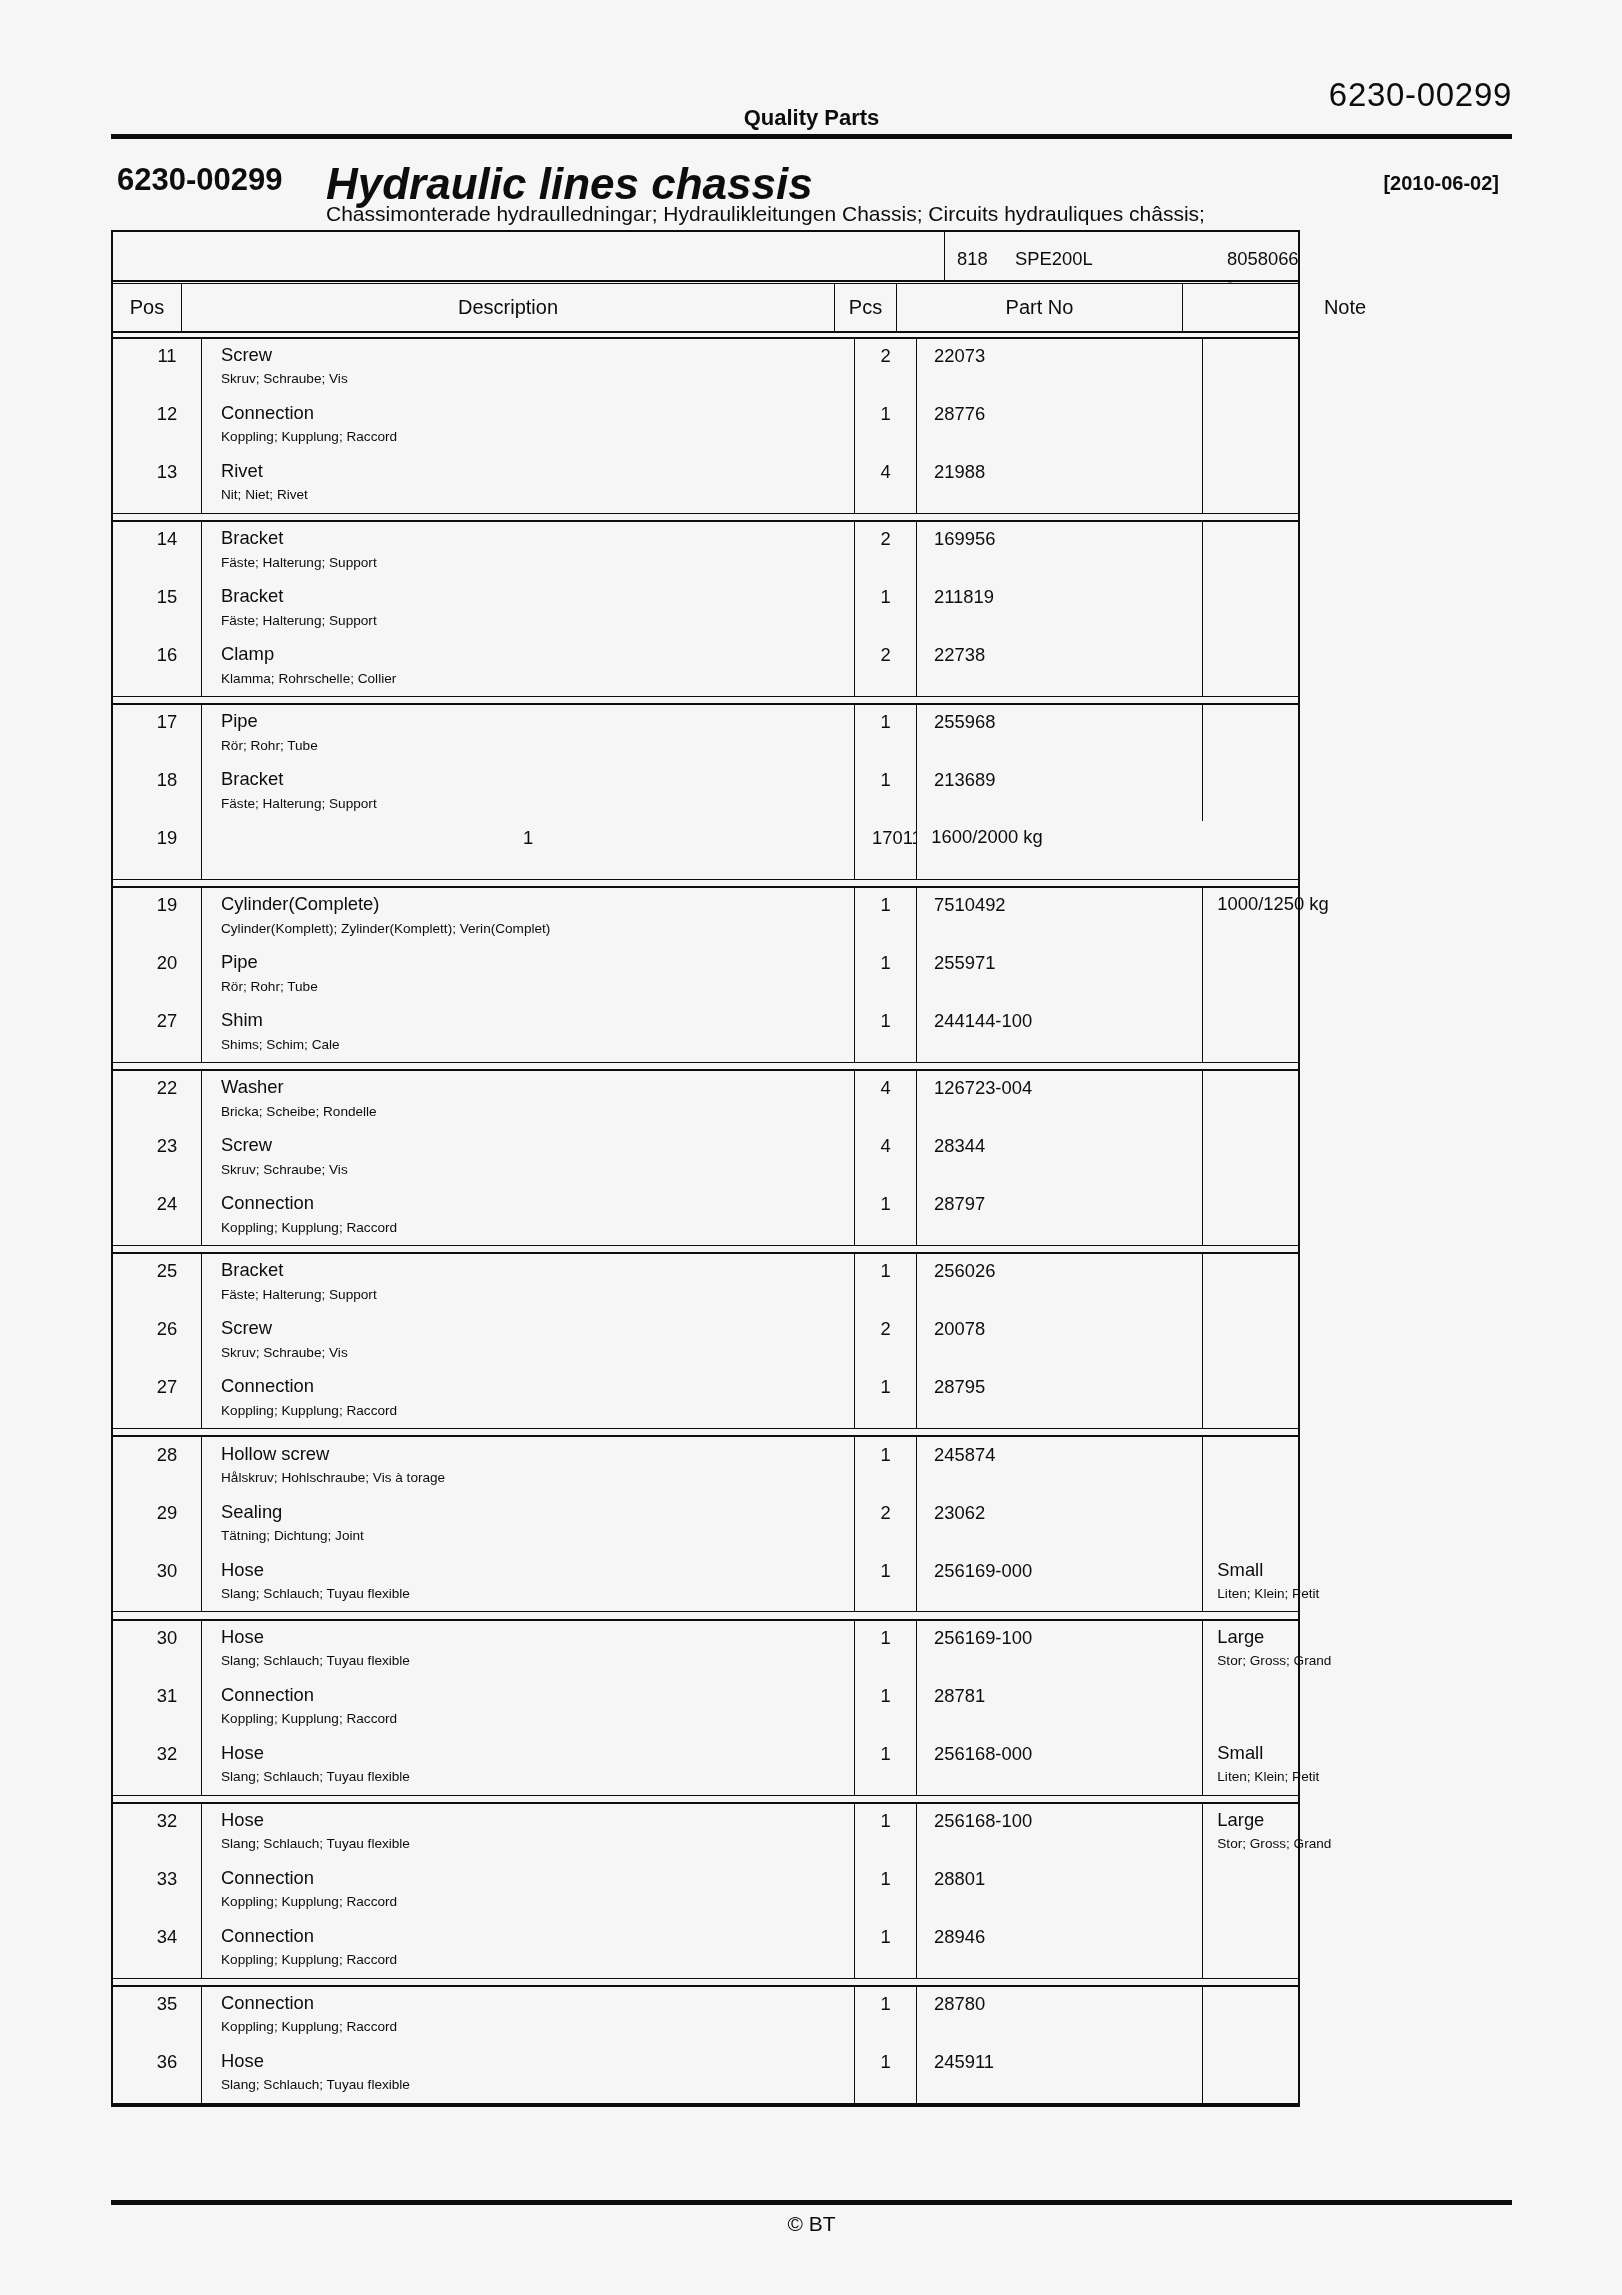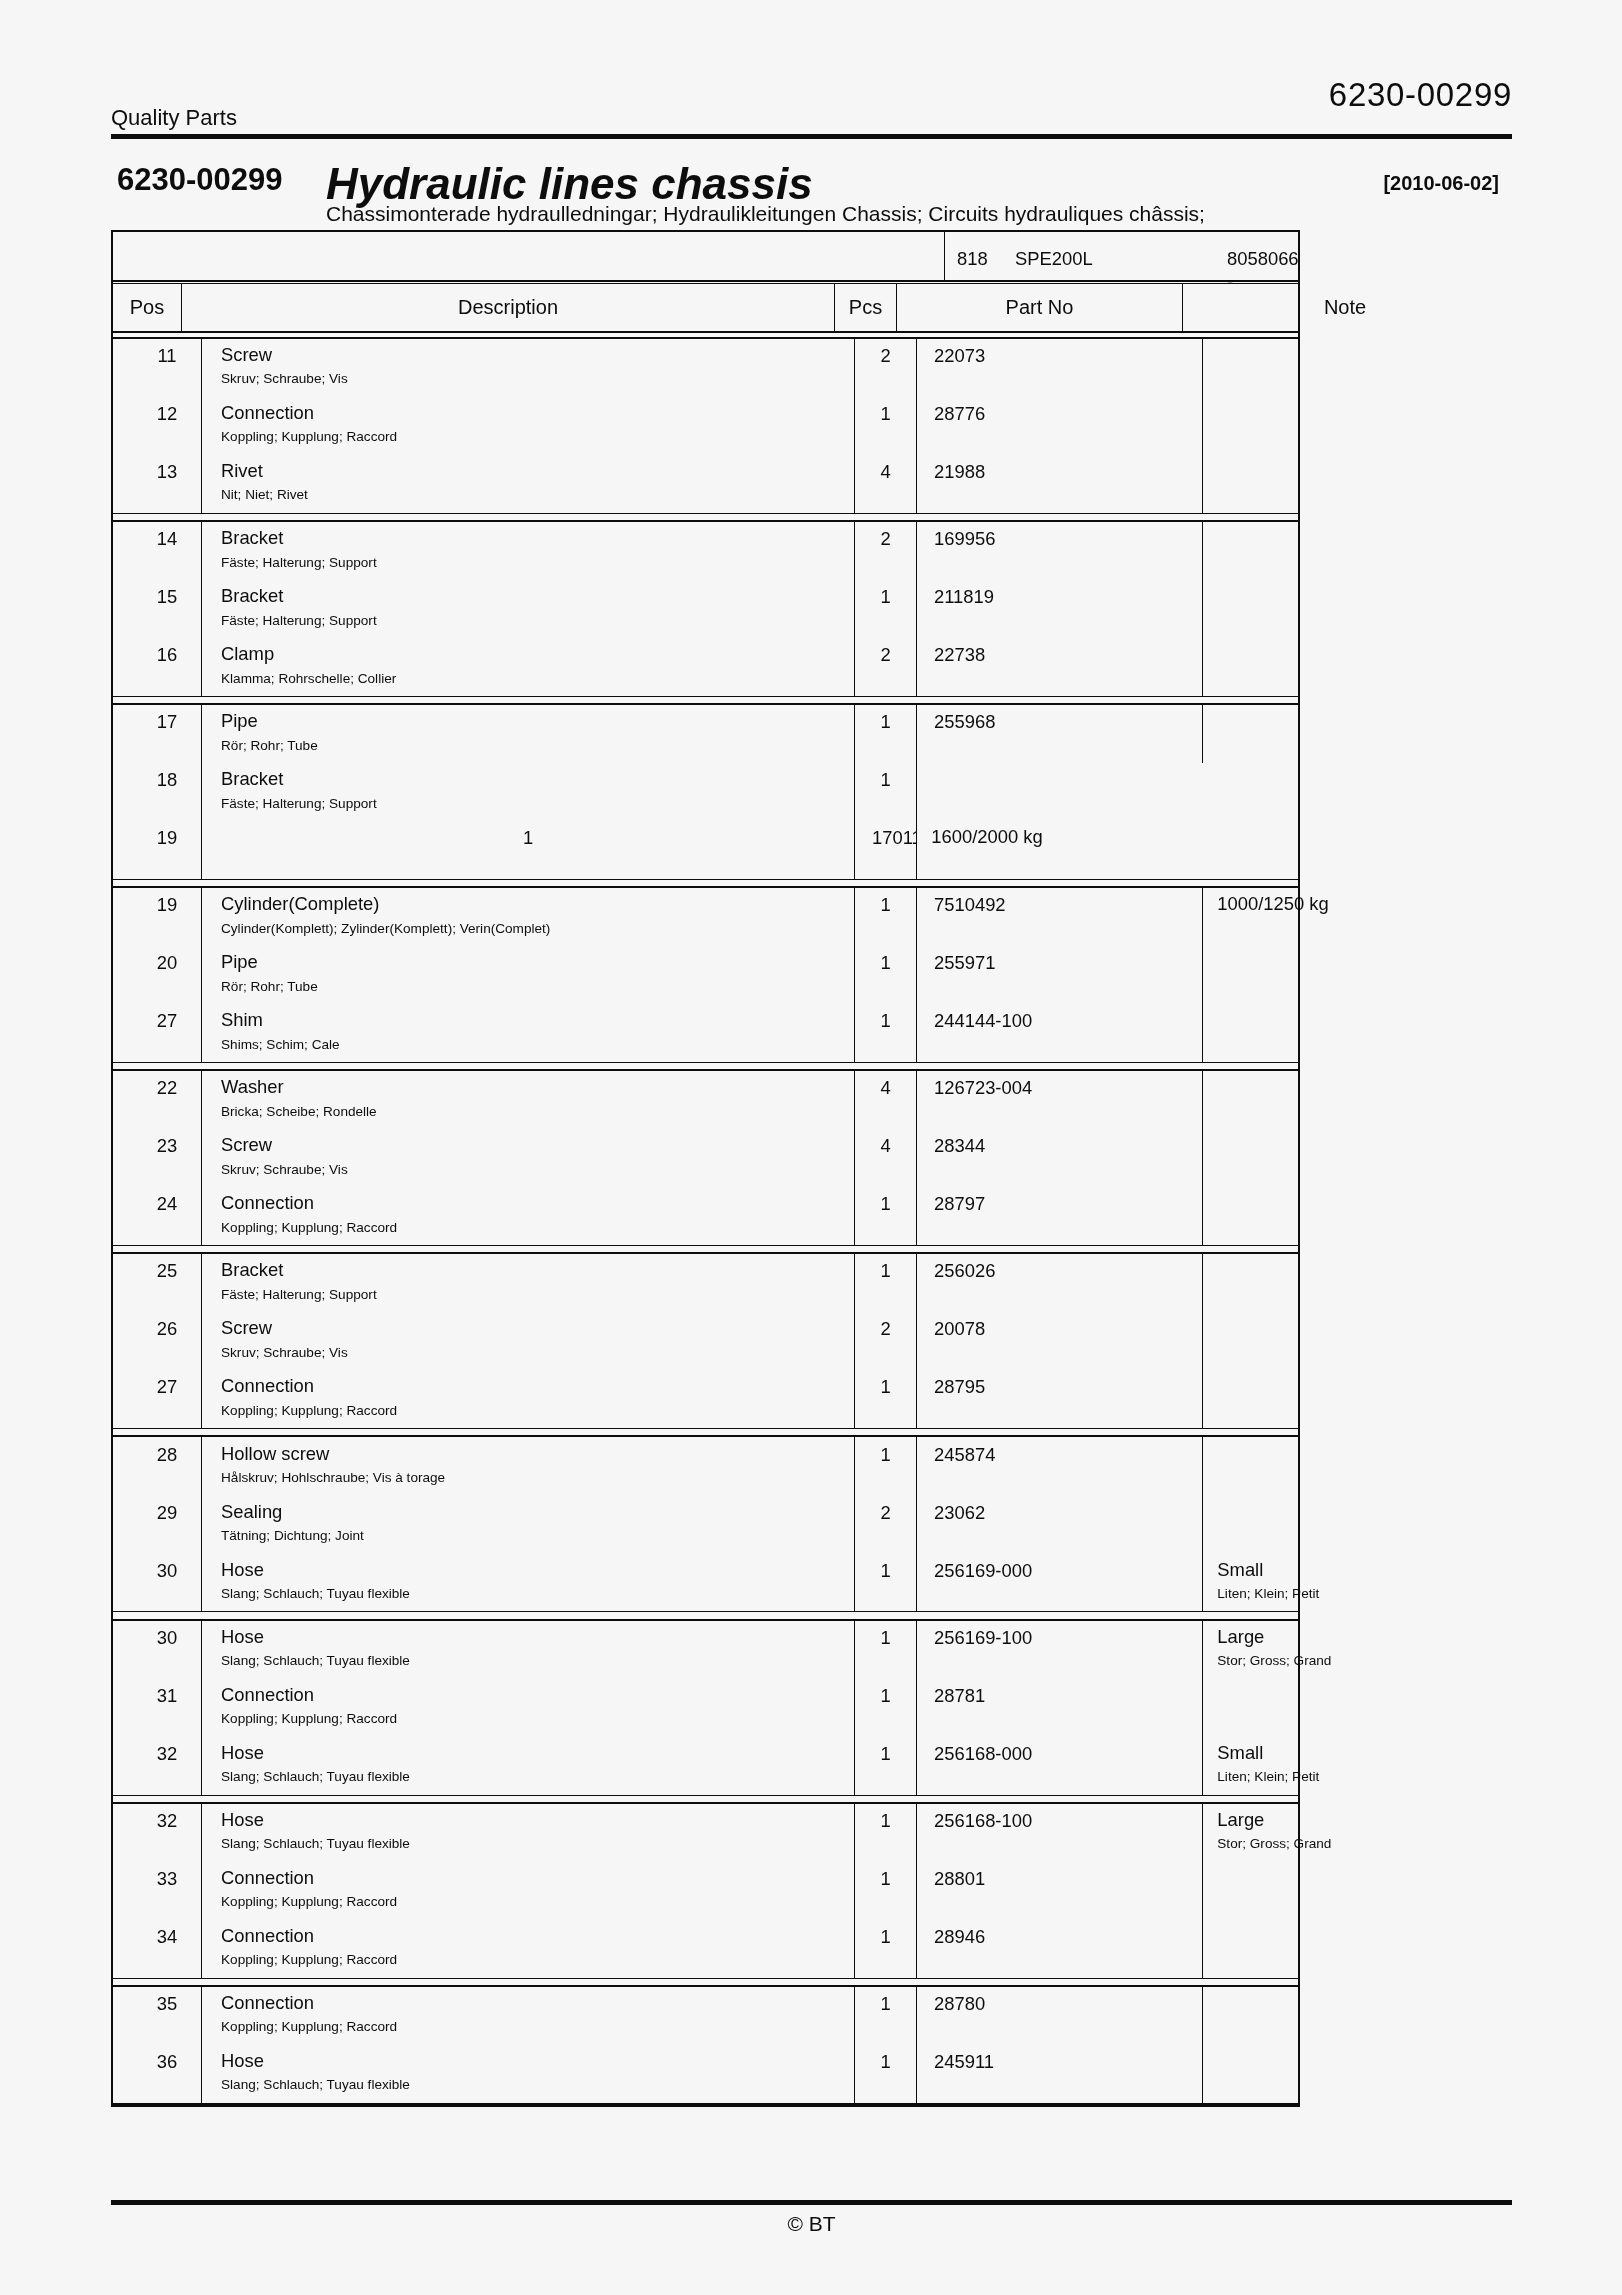--- a/index.html
+++ b/index.html
@@ -8,21 +8,21 @@
     background:#f6f6f6;
     font-family:"Liberation Sans","DejaVu Sans",sans-serif;
     color:#0d0d0d;
     position:relative;
     -webkit-font-smoothing:antialiased;
   }
   .abs { position:absolute; }
 
   
   #doc-number-top { top:76px; right:110px; font-size:33px; letter-spacing:0.7px; }
-  #header-center  { top:105px; left:111px; width:1401px; font-size:22px; font-weight:normal; }
+  #header-center  { top:105px; left:111px; width:1401px; text-align:center; font-size:22px; font-weight:bold; }
   .rule { left:111px; width:1401px; height:4.8px; background:#0d0d0d; }
   #rule-top { top:134px; }
   #title-code { top:162px; left:117px; font-size:31px; font-weight:bold; }
   #page-title { top:159px; left:326px; font-size:44px; font-weight:bold;font-style:italic; }
   #title-date { top:172px; right:123px; font-size:20px; font-weight:bold; }
   #page-subtitle { top:202px; left:326px; font-size:21px; }
 
   
   #parts-table {
     top:230px; left:111px; width:1189px;
@@ -175,20 +175,21 @@
         <div class="cell pno cdiv">255968</div>
         <div class="cell note"></div>
       </div>
       <div class="prow">
         <div class="cell pos cdiv">18</div>
         <div class="cell desc cdiv">
           <div class="main-txt">Bracket</div>
           <div class="sub-txt">Fäste; Halterung; Support</div>
         </div>
         <div class="cell pcs cdiv">1</div>
+        <div class="cell pno cdiv">213689</div>
         <div class="cell note"></div>
       </div>
       <div class="prow">
         <div class="cell pos cdiv">19</div>
         <div class="cell pcs cdiv">1</div>
         <div class="cell pno cdiv">170119</div>
         <div class="cell note">
           <div class="main-txt">1600/2000 kg</div>
         </div>
       </div>

